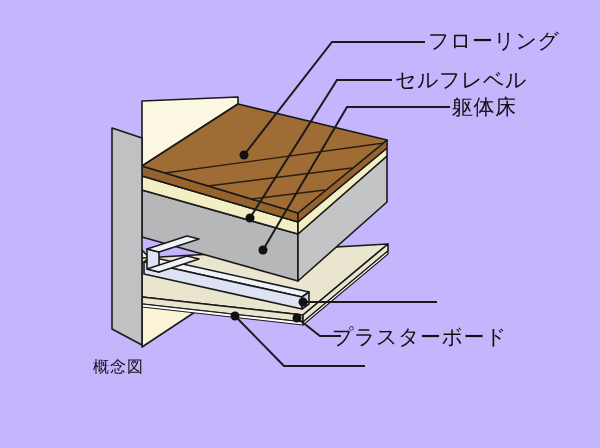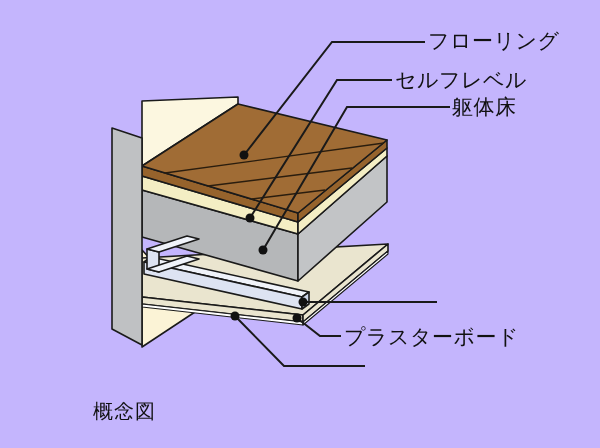--- a/index.html
+++ b/index.html
@@ -7,21 +7,21 @@
     position:relative;width:600px;height:448px;background:#c4b5fd;overflow:hidden;
     font-family:Liberation Serif, serif;
   }
   #stage svg{position:absolute;left:0;top:0;}
   .label{
     position:absolute;white-space:nowrap;color:#111;
     font-size:21px;line-height:26px;letter-spacing:0.5px;
   }
   .caption{
     position:absolute;white-space:nowrap;color:#111;
-    font-size:20px;line-height:26px;letter-spacing:1px;margin-top:44px;
+    font-size:16px;line-height:26px;letter-spacing:1px;
   }
 </style>
 </head>
 <body>
 
 <div id="stage">
 
   <svg width="600" height="448" viewBox="0 0 600 448">
     <g stroke="#1a1a1a" stroke-width="1.6" stroke-linejoin="round">
 
@@ -79,16 +79,16 @@
       <circle cx="263" cy="250" r="4.5"></circle>
       <circle cx="303" cy="302" r="4.5"></circle>
       <circle cx="297" cy="318" r="4.5"></circle>
       <circle cx="235" cy="316" r="4.5"></circle>
     </g>
   </svg>
 
   <div class="label" style="left:428px;top:28px">フローリング</div>
   <div class="label" style="left:452px;top:94px">躯体床</div>
   <div class="label" style="left:395px;top:67px">セルフレベル</div>
-  <div class="label" style="left:344px;top:324px">プラスターボード</div>
+  <div class="label" style="left:332px;top:324px">プラスターボード</div>
 
   <div class="caption" style="left:93px;top:354px">概念図</div>
 </div>
 
 </body></html>

